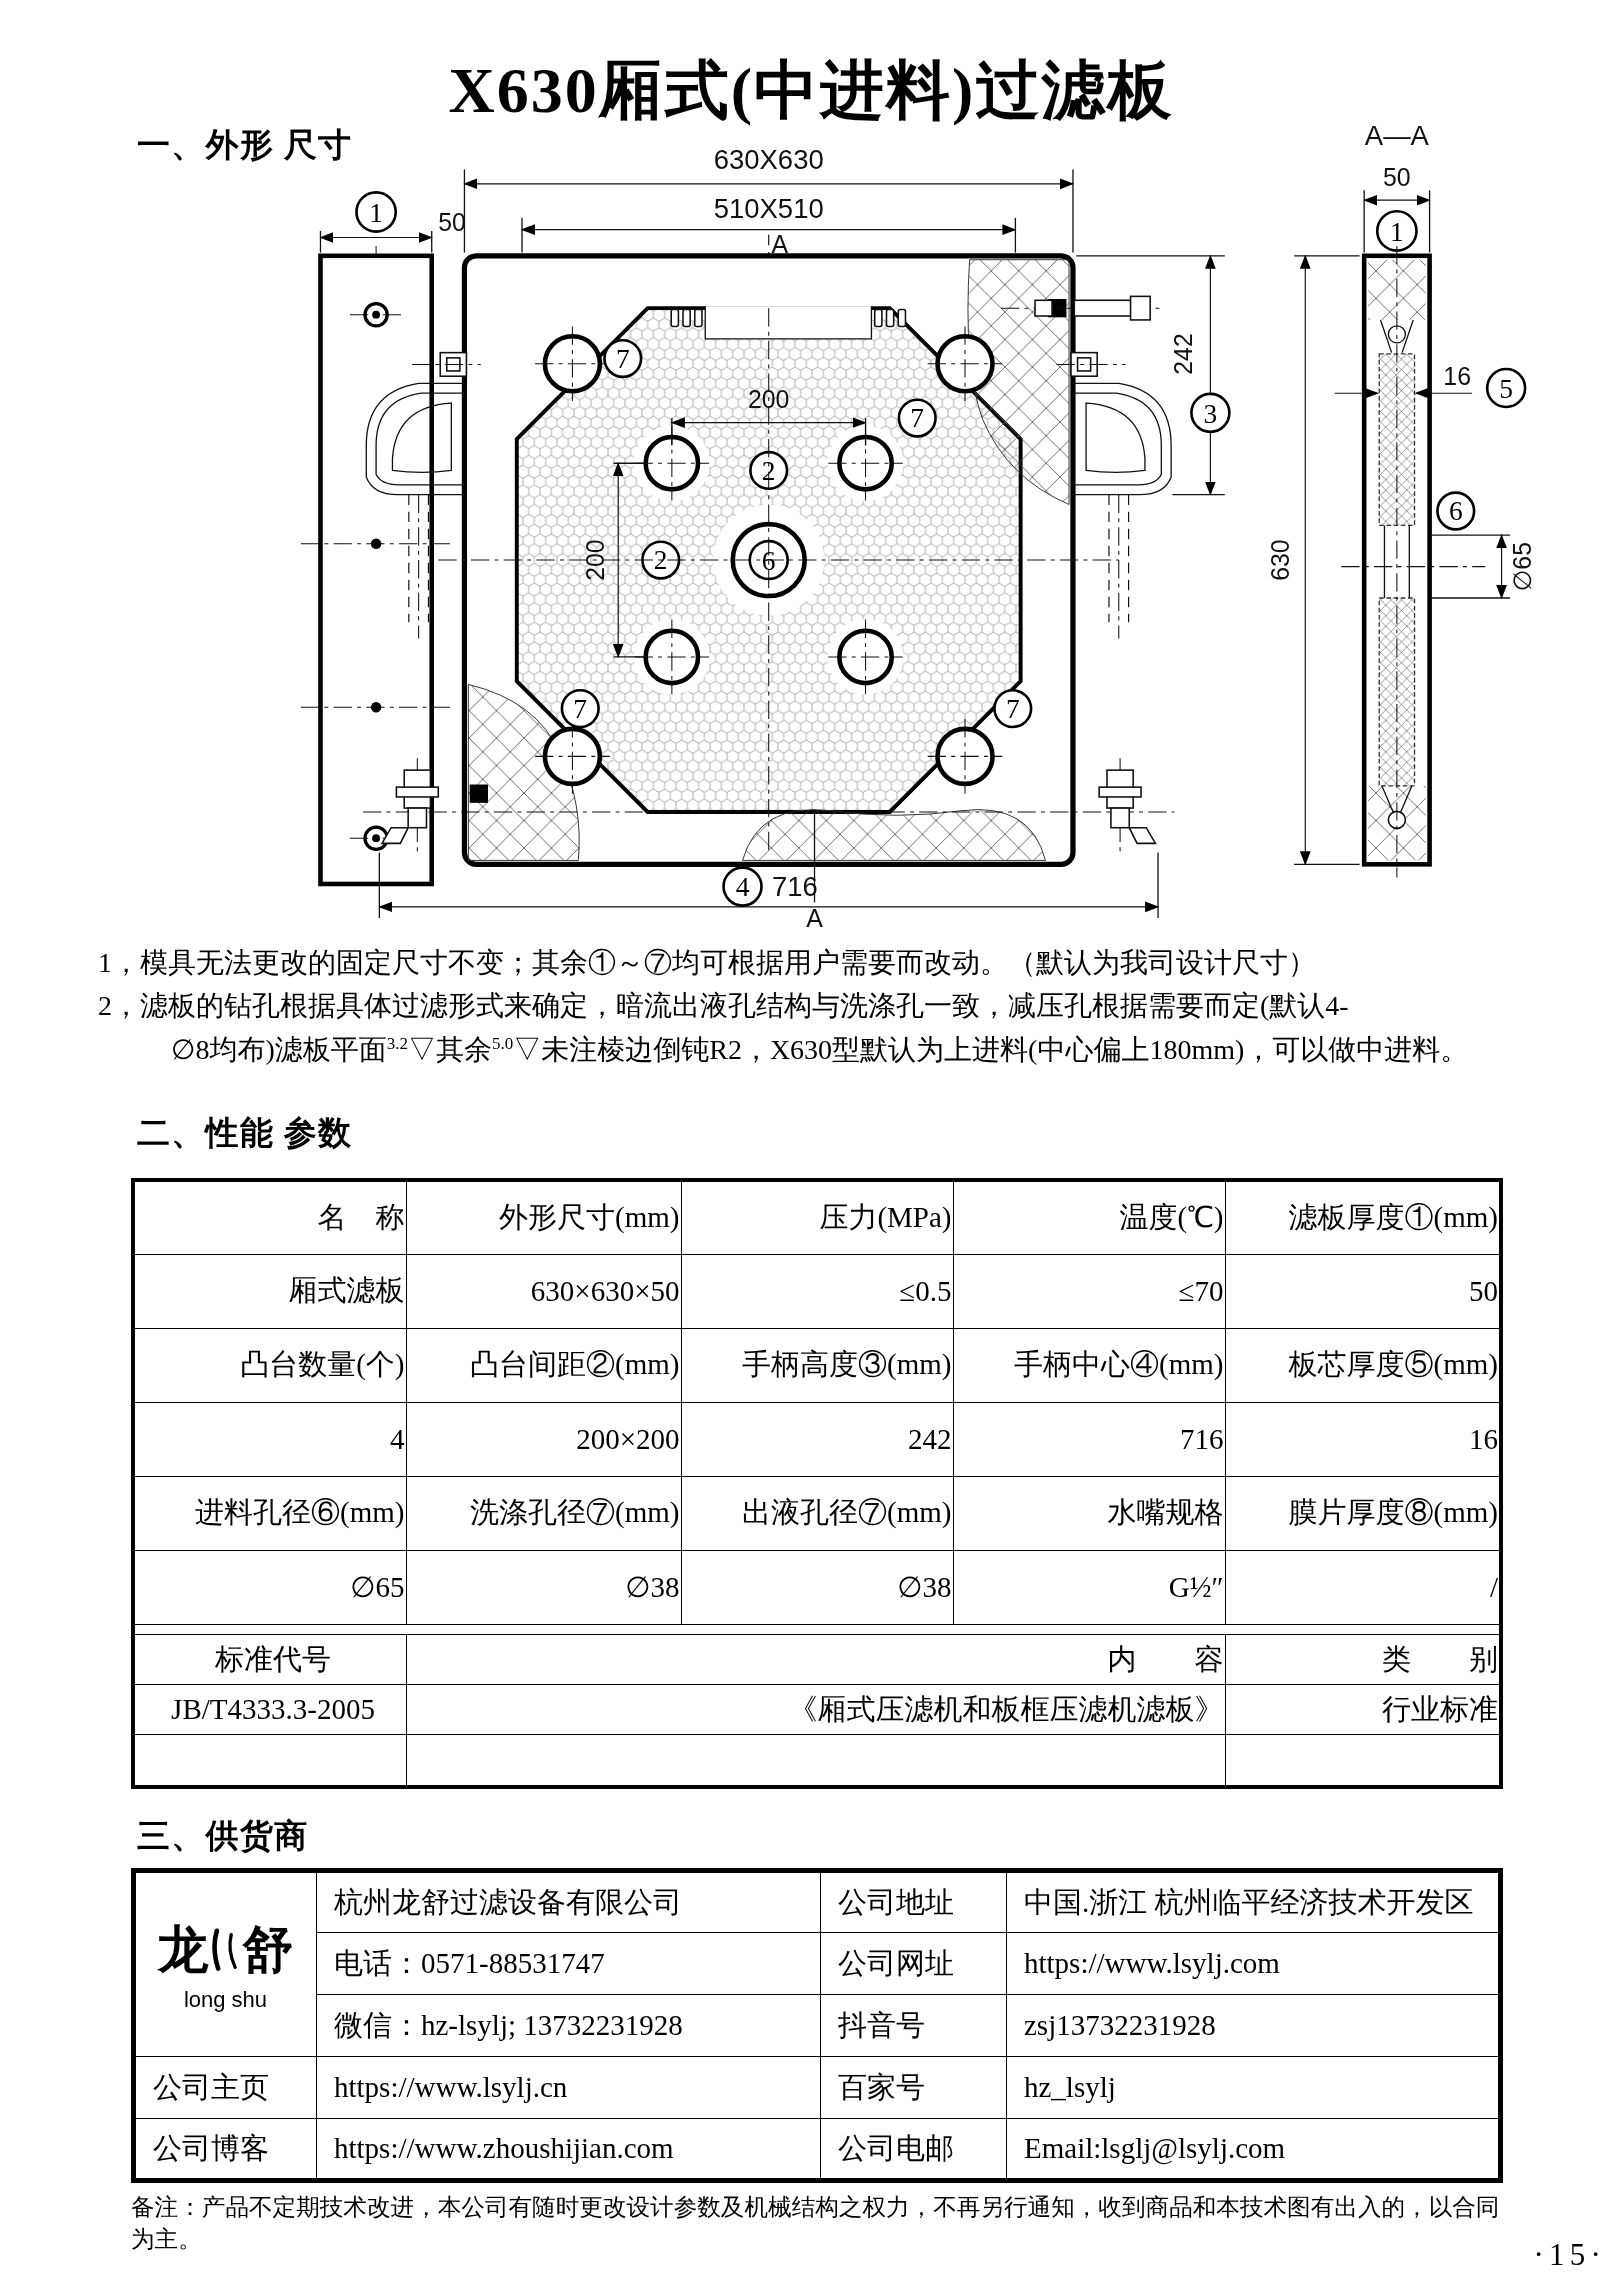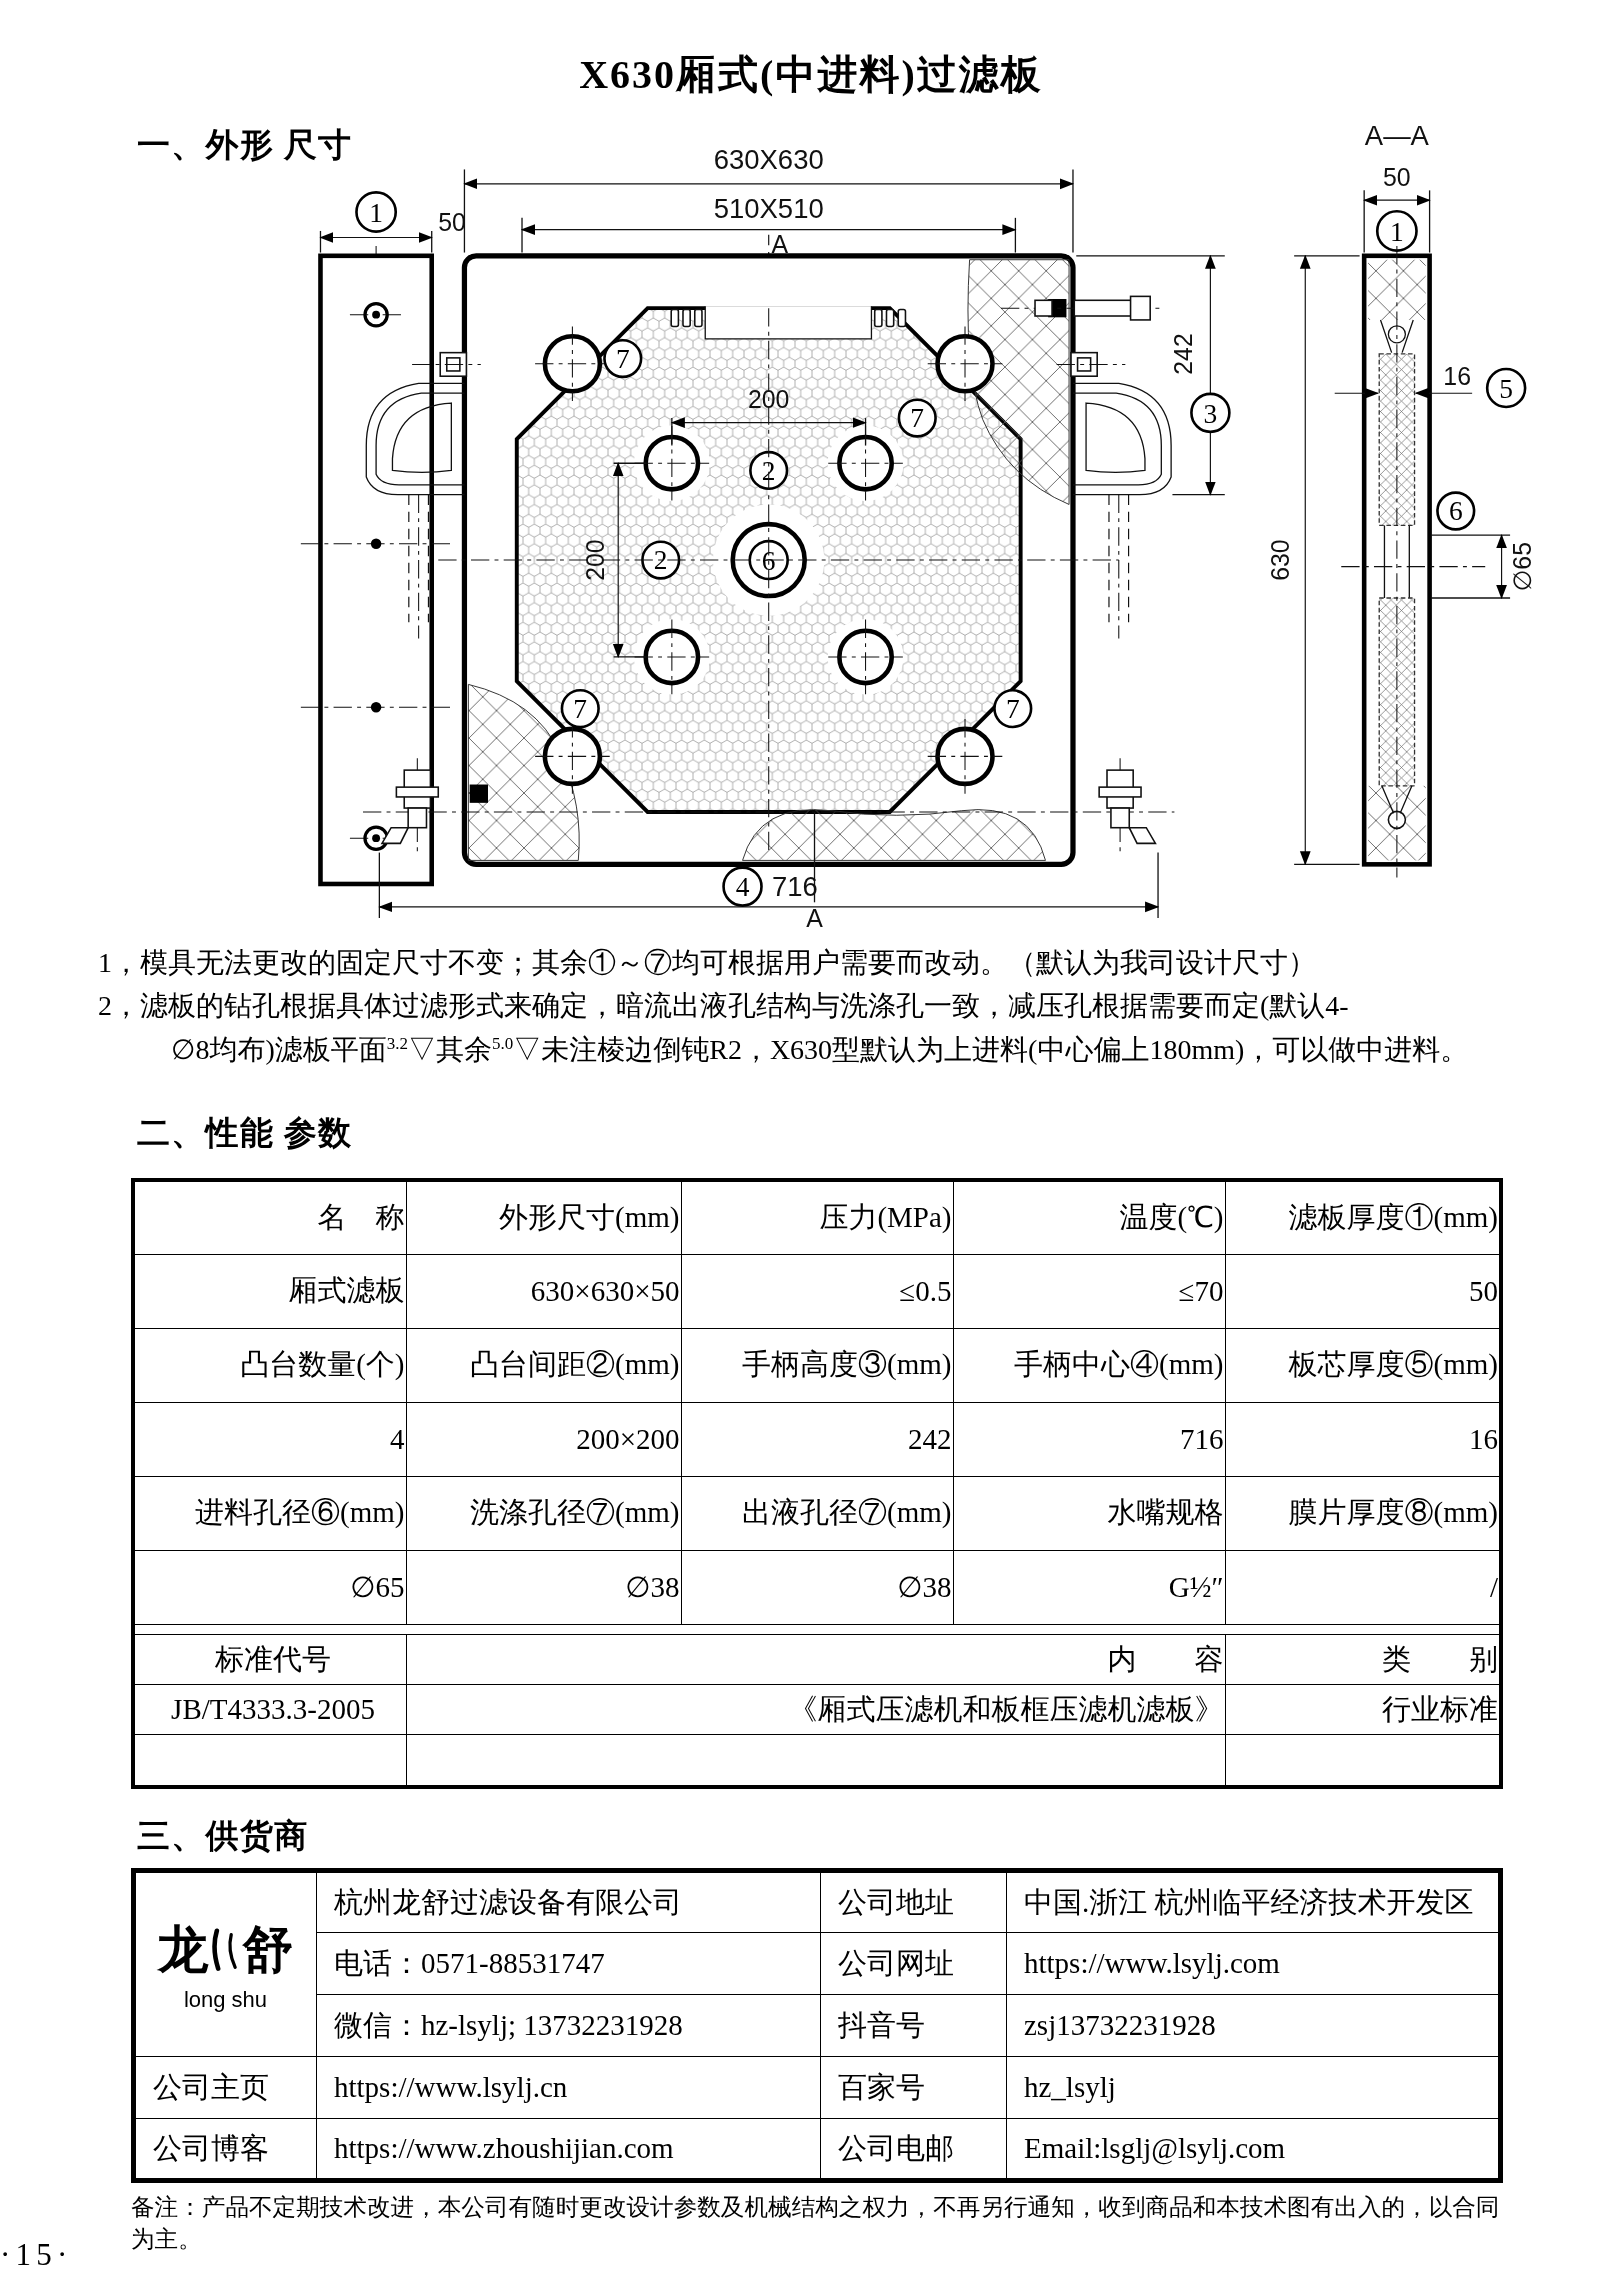--- a/index.html
+++ b/index.html
@@ -1,35 +1,35 @@
 <!DOCTYPE html>
 <html style="font-size:10.5px"><head>
 <meta charset="utf-8">
 <style>
   html,body{margin:0;padding:0}
   body{width:1622px;height:2295px;position:relative;background:#ffffff;color:#000;
        font-family:"Liberation Serif",serif;overflow:hidden}
   .abs{position:absolute}
-  .page-title{left:0;right:0;top:47px;text-align:center;font-size:40px;font-weight:bold;letter-spacing:2px}
+  .page-title{left:0;right:0;top:47px;text-align:center;font-size:64px;font-weight:bold;letter-spacing:2px}
   .sec-label{font-size:33px;font-weight:bold;letter-spacing:1.3px}
   .notes{left:98px;top:941px;width:1459px;font-size:28px;line-height:1.55;font-family:"Liberation Serif",serif}
   .notes .cont{padding-left:73px}
   .rough sup{font-size:17px}
   table{border-collapse:collapse;table-layout:fixed;position:absolute;background:#fff}
   .perf{left:131px;top:1178px;width:1368px;border:4.6px solid #000}
   .perf td{border:1.6px solid #000;text-align:right;font-size:29px;overflow:hidden}
   .perf td.lft{text-align:center;padding-left:6.5px}
   .sup{left:131px;top:1868px;width:1368px;border:5.2px solid #000}
   .sup td{border:1.6px solid #000;font-size:29px;padding-left:17px;overflow:hidden}
   .sup td.logo-cell{text-align:center;padding-left:0}
   .logo-box{display:flex;flex-direction:column;align-items:center;justify-content:center}
   .logo-row{display:flex;align-items:center;font-size:51px;font-weight:bold}
   .logo-sub{font-size:22px;font-family:"Liberation Sans",sans-serif;margin-top:1.3px}
   .footer-note{left:131px;top:2191px;width:1387px;font-size:23.6px}
-  .page-num{left:0;right:16px;top:2237px;text-align:left;font-size:31px;letter-spacing:5.2px}
+  .page-num{left:0;right:16px;top:2237px;text-align:right;font-size:31px;letter-spacing:5.2px}
   
   .thick{stroke:#000;stroke-width:8;fill:#fff}
   .thick2{stroke:#000;stroke-width:7;fill:#fff}
   .med{stroke:#000;stroke-width:5;fill:none}
   .thin{stroke:#111;stroke-width:2;fill:none}
   .thin-f{stroke:#111;stroke-width:2.4;fill:#fff}
   .cl{stroke:#111;stroke-width:1.6;stroke-dasharray:28 8 6 8;fill:none}
   .dash{stroke:#111;stroke-width:1.8;stroke-dasharray:16 10;fill:none}
   .dim{stroke:#111;stroke-width:1.8;fill:none}
   text.d{font-family:"Liberation Sans",sans-serif;font-size:38px;fill:#111}

